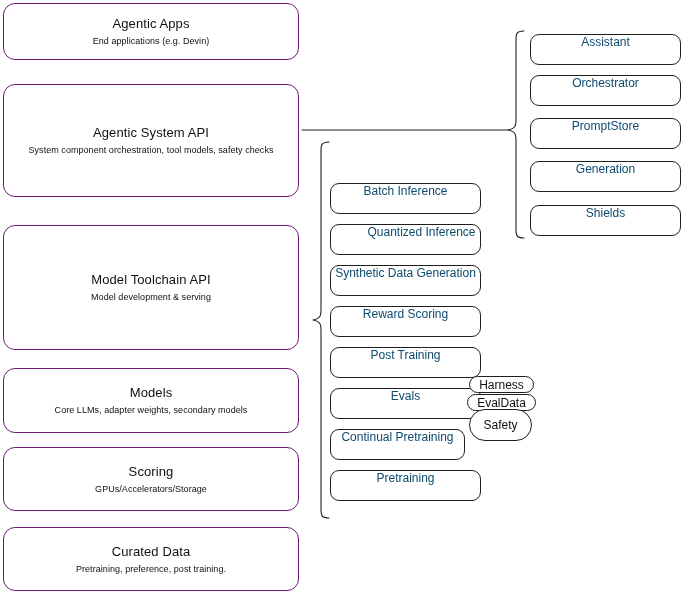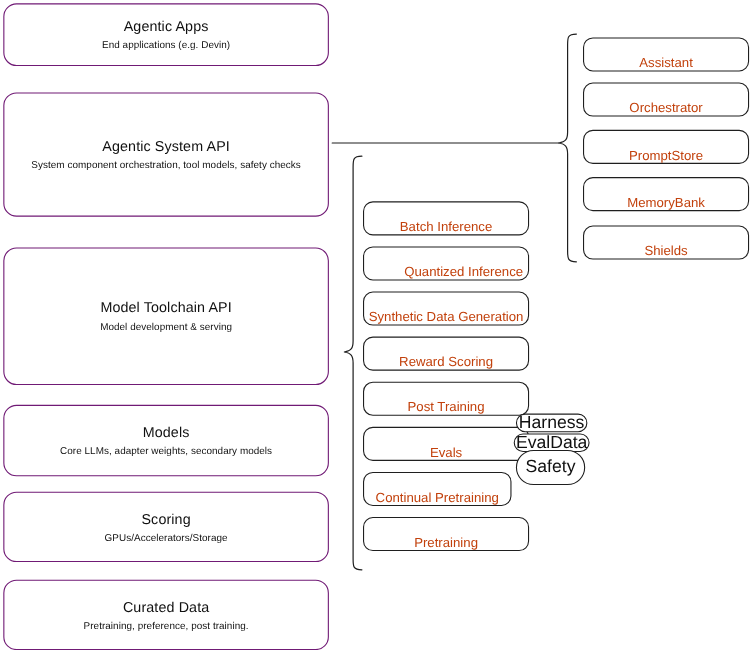--- a/index.html
+++ b/index.html
@@ -51,40 +51,40 @@
   }
 
   
   .cap-box {
     position: absolute;
     box-sizing: border-box;
     border: 1px solid #1f1f1f;
     border-radius: 9px;
     background: #ffffff;
     display: flex;
-    align-items: flex-end;
+    align-items: flex-start;
     justify-content: center;
     text-align: center;
     font-size: 12px;
     line-height: 14px;
-    color: #c2410c;
+    color: #0c4a6e;
   }
 
   
   .pill {
     position: absolute;
     box-sizing: border-box;
     border: 1px solid #1f1f1f;
     border-radius: 999px;
     background: #ffffff;
     display: flex;
     align-items: center;
     justify-content: center;
     text-align: center;
-    font-size: 16px;
+    font-size: 12px;
     line-height: 12px;
     color: #101010;
     z-index: 5;
   }
 
   
   #connectors {
     position: absolute;
     left: 0;
     top: 0;
@@ -195,19 +195,19 @@
   <div class="cap-box" style="left:530px;top:34px;width:151px;height:31px;">
     <span>Assistant</span>
   </div>
   <div class="cap-box" style="left:530px;top:75px;width:151px;height:31px;">
     <span>Orchestrator</span>
   </div>
   <div class="cap-box" style="left:530px;top:118px;width:151px;height:31px;">
     <span>PromptStore</span>
   </div>
   <div class="cap-box" style="left:530px;top:161px;width:151px;height:31px;">
-    <span>MemoryBank</span>
+    <span>Generation</span>
   </div>
   <div class="cap-box" style="left:530px;top:205px;width:151px;height:31px;">
     <span>Shields</span>
   </div>
 
 </div>
 
 </body></html>

